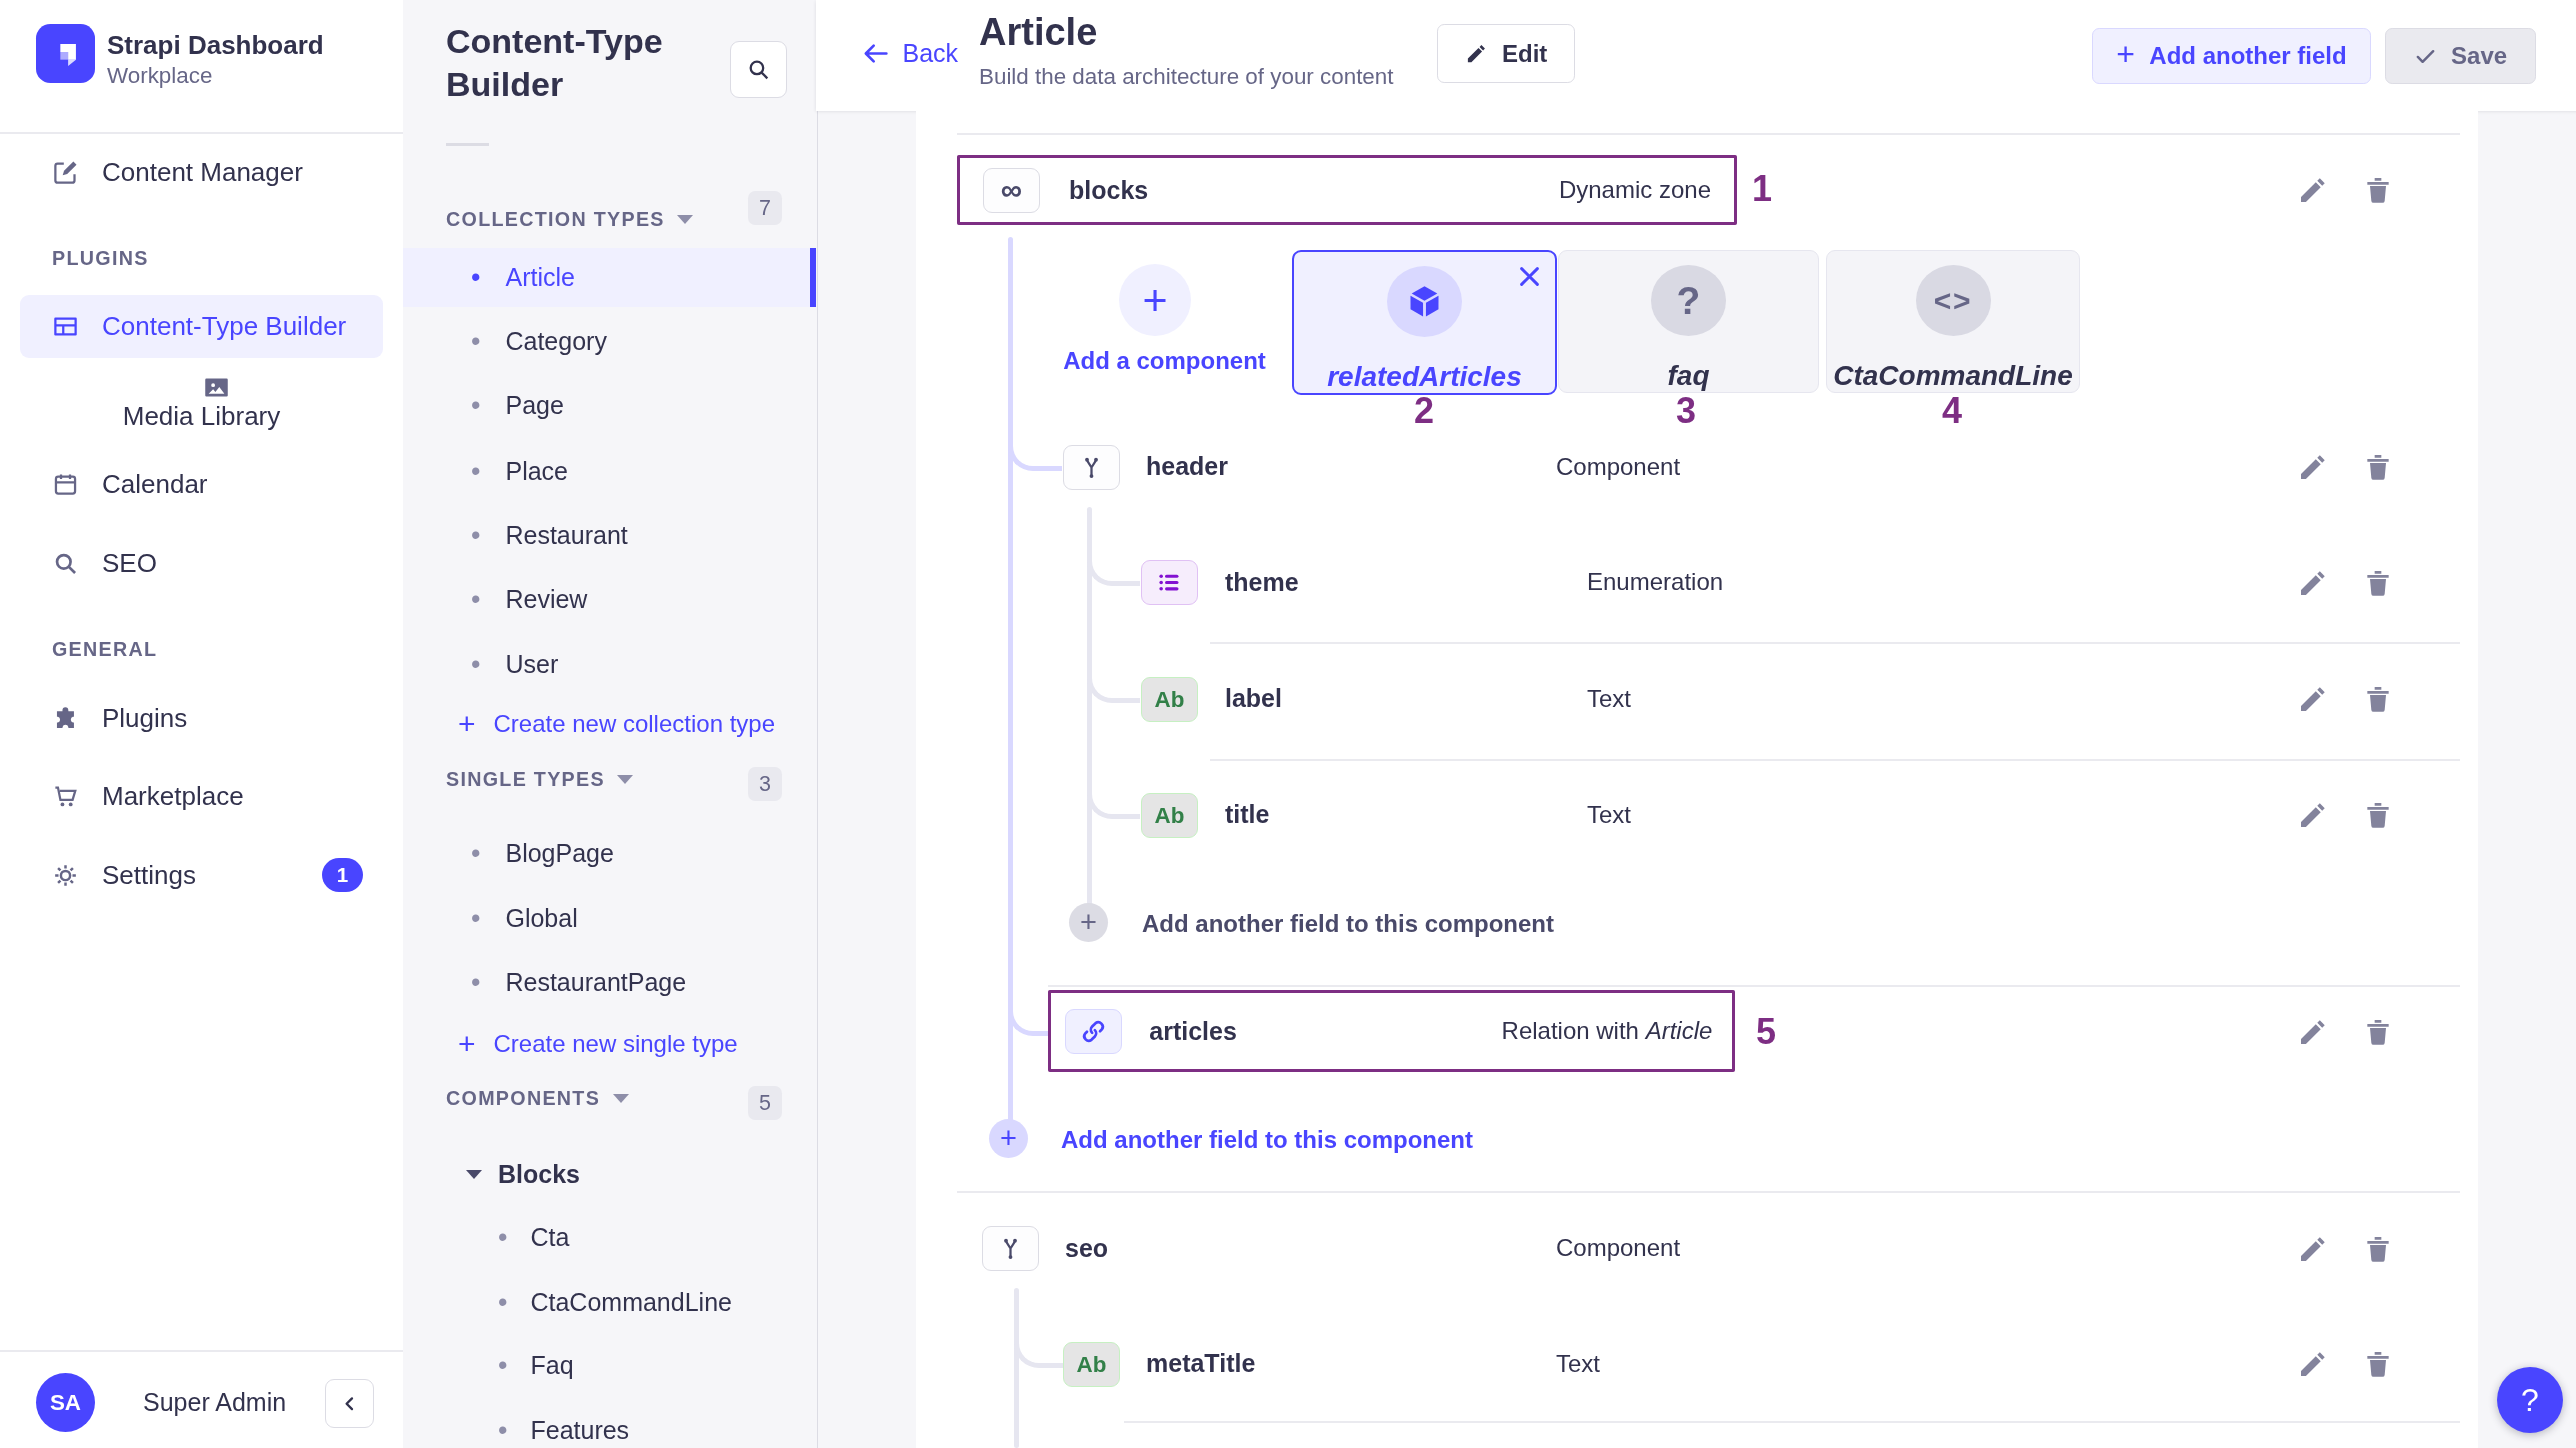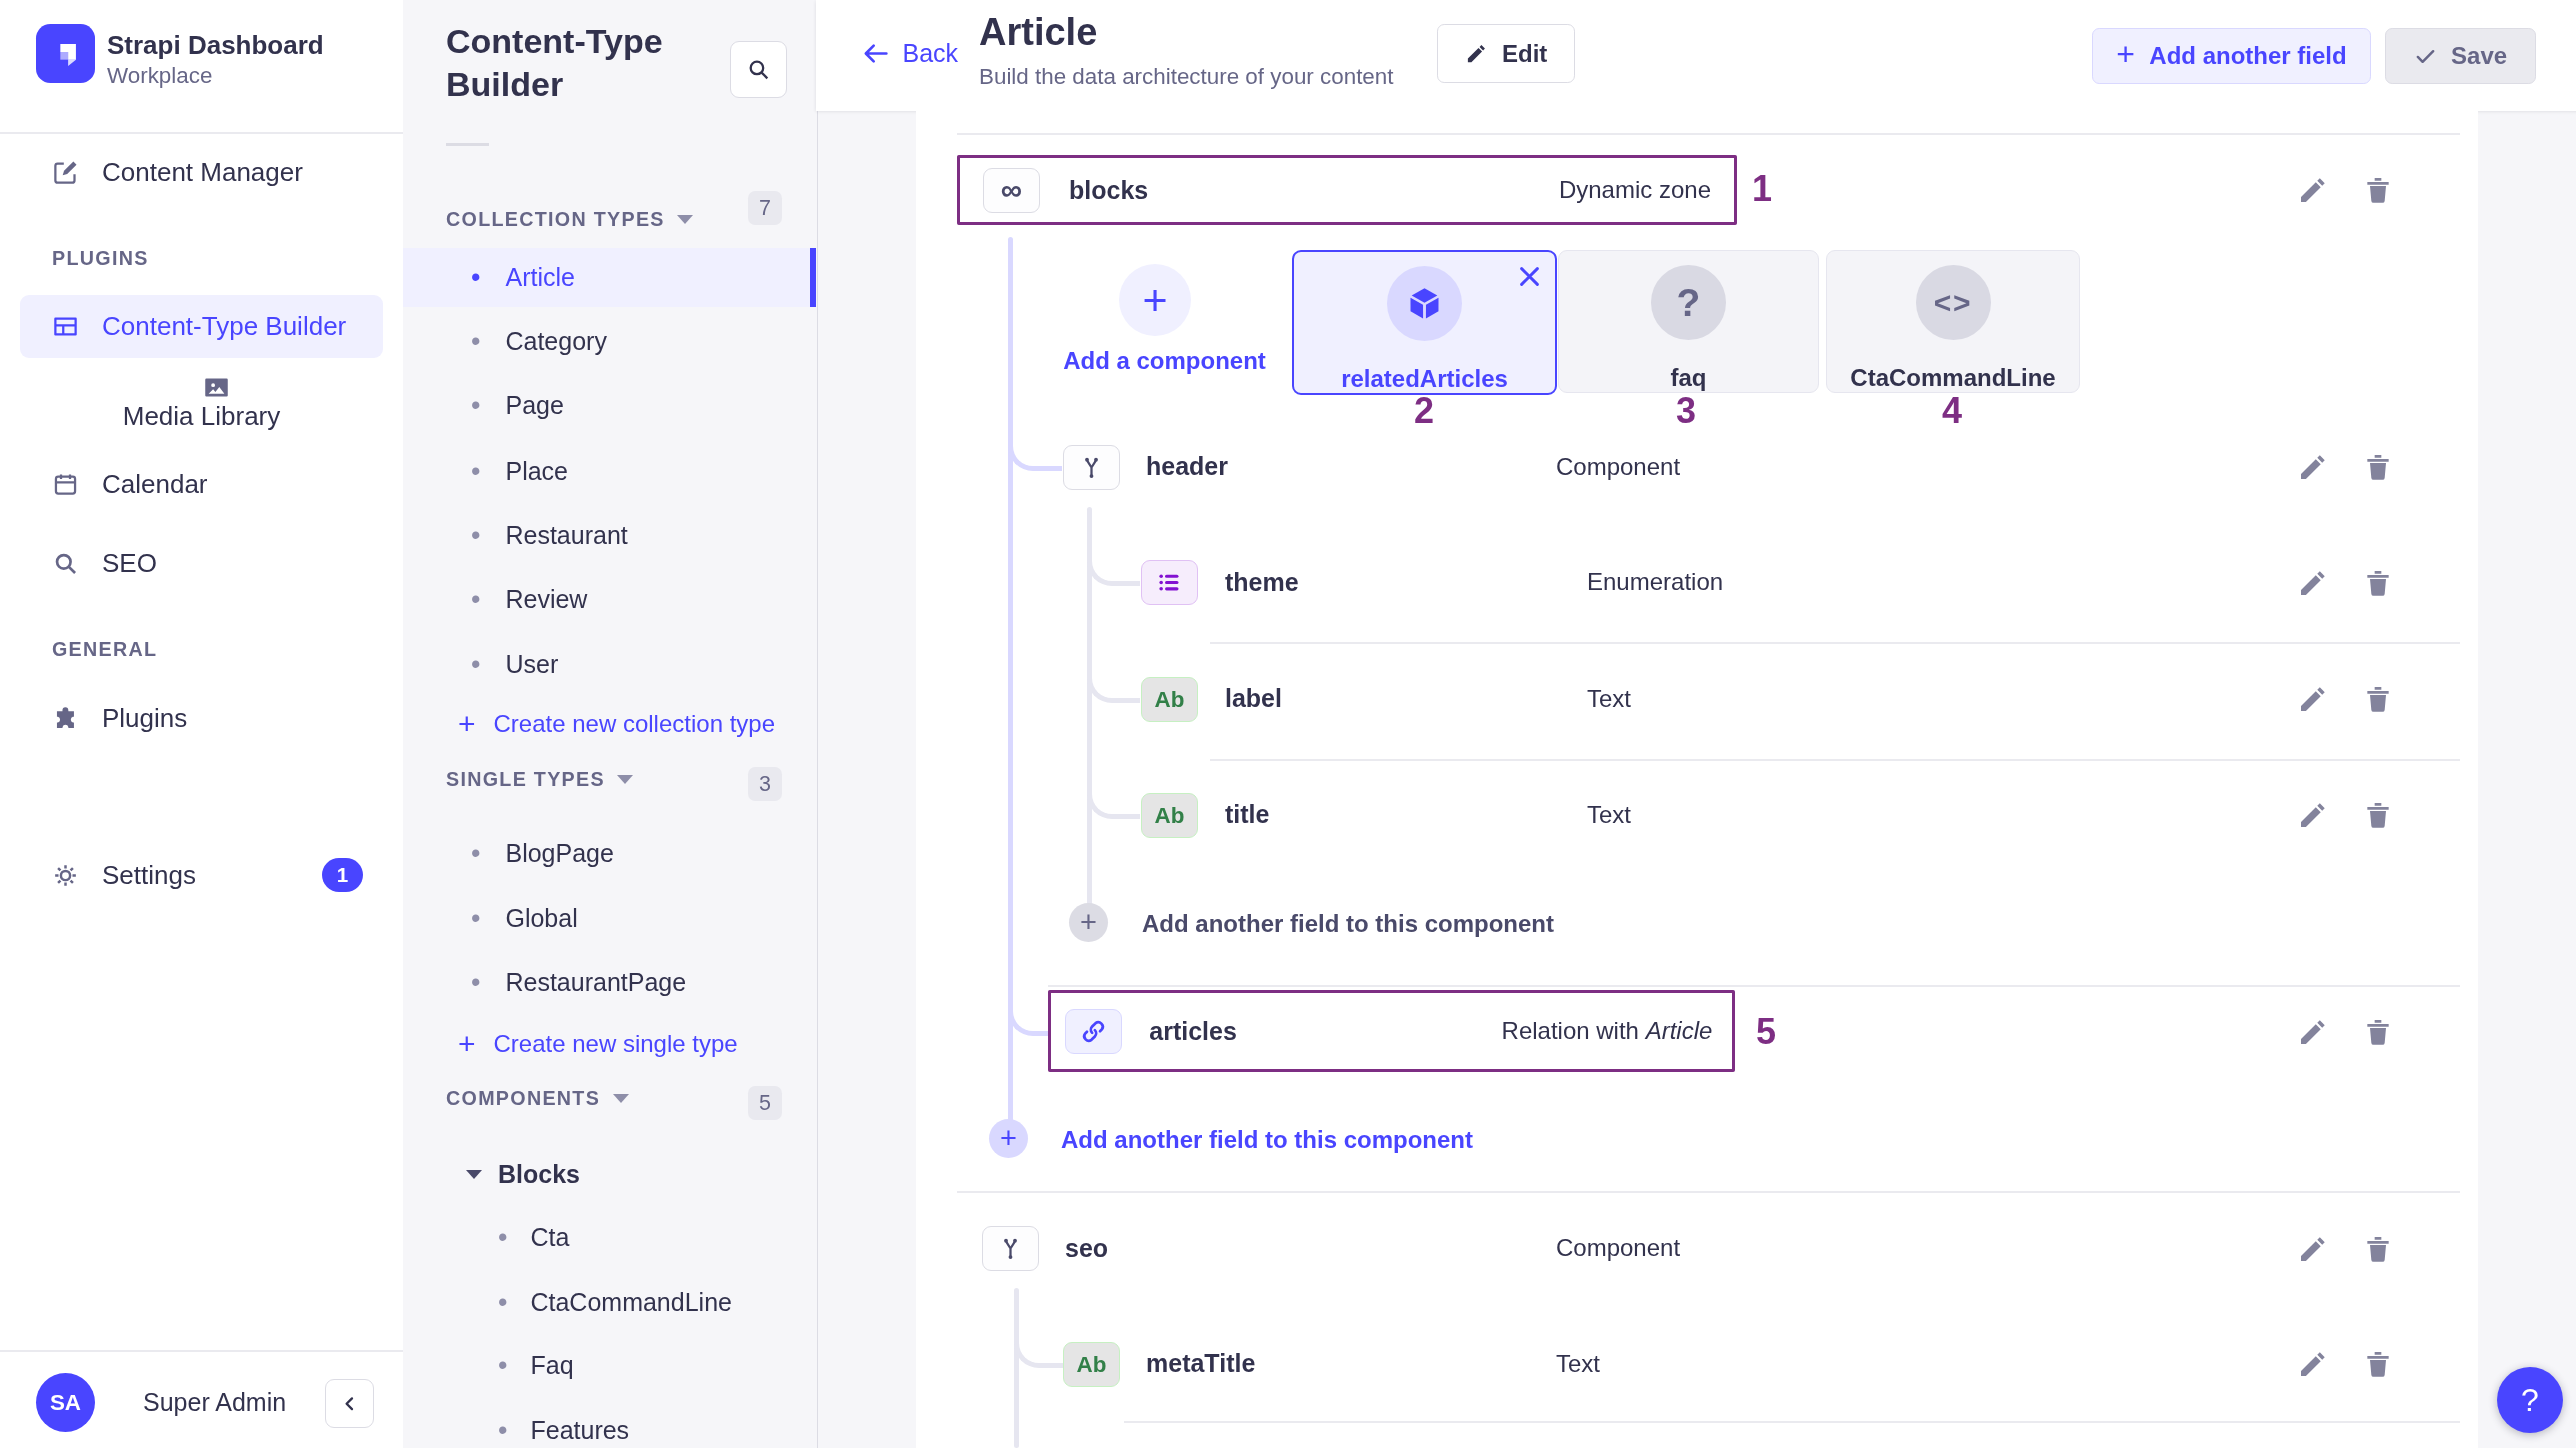--- a/index.html
+++ b/index.html
@@ -66,21 +66,21 @@
   .ann{position:absolute;font-size:36px;font-weight:700;color:#7d2e83;}
   .act{position:absolute;width:32px;height:32px;color:#83839c;cursor:pointer;}
   .vline{position:absolute;width:5.4px;border-radius:2.7px;}
   .elbow{position:absolute;border-left:5.4px solid;border-bottom:5.4px solid;border-bottom-left-radius:25px;}
   .comp-card{position:absolute;top:139px;height:141px;border-radius:9px;display:flex;flex-direction:column;align-items:center;cursor:pointer;}
   .comp-gray{background:#f4f4f8;border:0.9px solid #e6e6ef;}
   .comp-sel{background:#f0f0ff;border:2.7px solid #4945ff;}
   .comp-circle{width:75px;height:75px;border-radius:50%;margin-top:14.3px;display:flex;align-items:center;justify-content:center;}
   .cc-gray{background:#d9d9e3;color:#666687;}
   .cc-purple{background:#d9d8ff;color:#4945ff;}
-  .comp-label{margin-top:24px;font-size:24px;font-weight:700;color:#32324d;}
+  .comp-label{margin-top:24px;font-size:28px;font-weight:700;color:#32324d;font-style:italic;}
   .comp-label.sel{color:#4945ff;}
   .addcircle{position:absolute;border-radius:50%;display:flex;align-items:center;justify-content:center;font-weight:400;}
   .help-fab{left:2497px;top:1367px;width:66px;height:66px;border-radius:50%;background:#4945ff;color:#fff;font-size:32px;display:flex;align-items:center;justify-content:center;box-shadow:0 1.8px 9px rgba(33,33,52,.3);cursor:pointer;}
 </style>
 </head>
 <body>
 
 <div id="screen">
 
   <div id="left-sidebar" class="abs">
@@ -150,20 +150,30 @@
 
     <div class="abs nav-item" style="top:687px;">
       <span class="nico">
         <svg viewBox="0 0 24 24" width="27" height="27" fill="currentColor">
           <path d="M9.3 4.6a2.6 2.6 0 0 1 5.2 0l.1.9h4.9v4.9l-.9.1a2.6 2.6 0 0 0 0 5l.9.1v4.9h-4.9l-.1-.9a2.6 2.6 0 0 0-5.1 0l-.1.9H4.4v-4.9l.9-.1a2.6 2.6 0 0 0 0-5l-.9-.1V5.5h4.9z"></path>
         </svg>
       </span>
       <span>Plugins</span>
     </div>
 
+    <div class="abs nav-item" style="top:765px;">
+      <span class="nico">
+        <svg viewBox="0 0 24 24" width="27" height="27" fill="none" stroke="currentColor" stroke-width="2">
+          <path d="M3 4h2.3L7.5 15h10.8l2.4-8H7"></path>
+          <circle cx="9.3" cy="19" r="1.7" fill="currentColor" stroke="none"></circle>
+          <circle cx="16.6" cy="19" r="1.7" fill="currentColor" stroke="none"></circle>
+        </svg>
+      </span>
+      <span>Marketplace</span>
+    </div>
 
     <div class="abs nav-item" style="top:844px;">
       <span class="nico">
         <svg viewBox="0 0 24 24" width="27" height="27" fill="none" stroke="currentColor" stroke-width="2.2">
           <circle cx="12" cy="12" r="4.1"></circle>
           <path d="M12 2.8v3M12 18.2v3M2.8 12h3M18.2 12h3M5.4 5.4l2.1 2.1M16.5 16.5l2.1 2.1M18.6 5.4l-2.1 2.1M7.5 16.5l-2.1 2.1"></path>
         </svg>
       </span>
       <span>Settings</span>
     </div>

